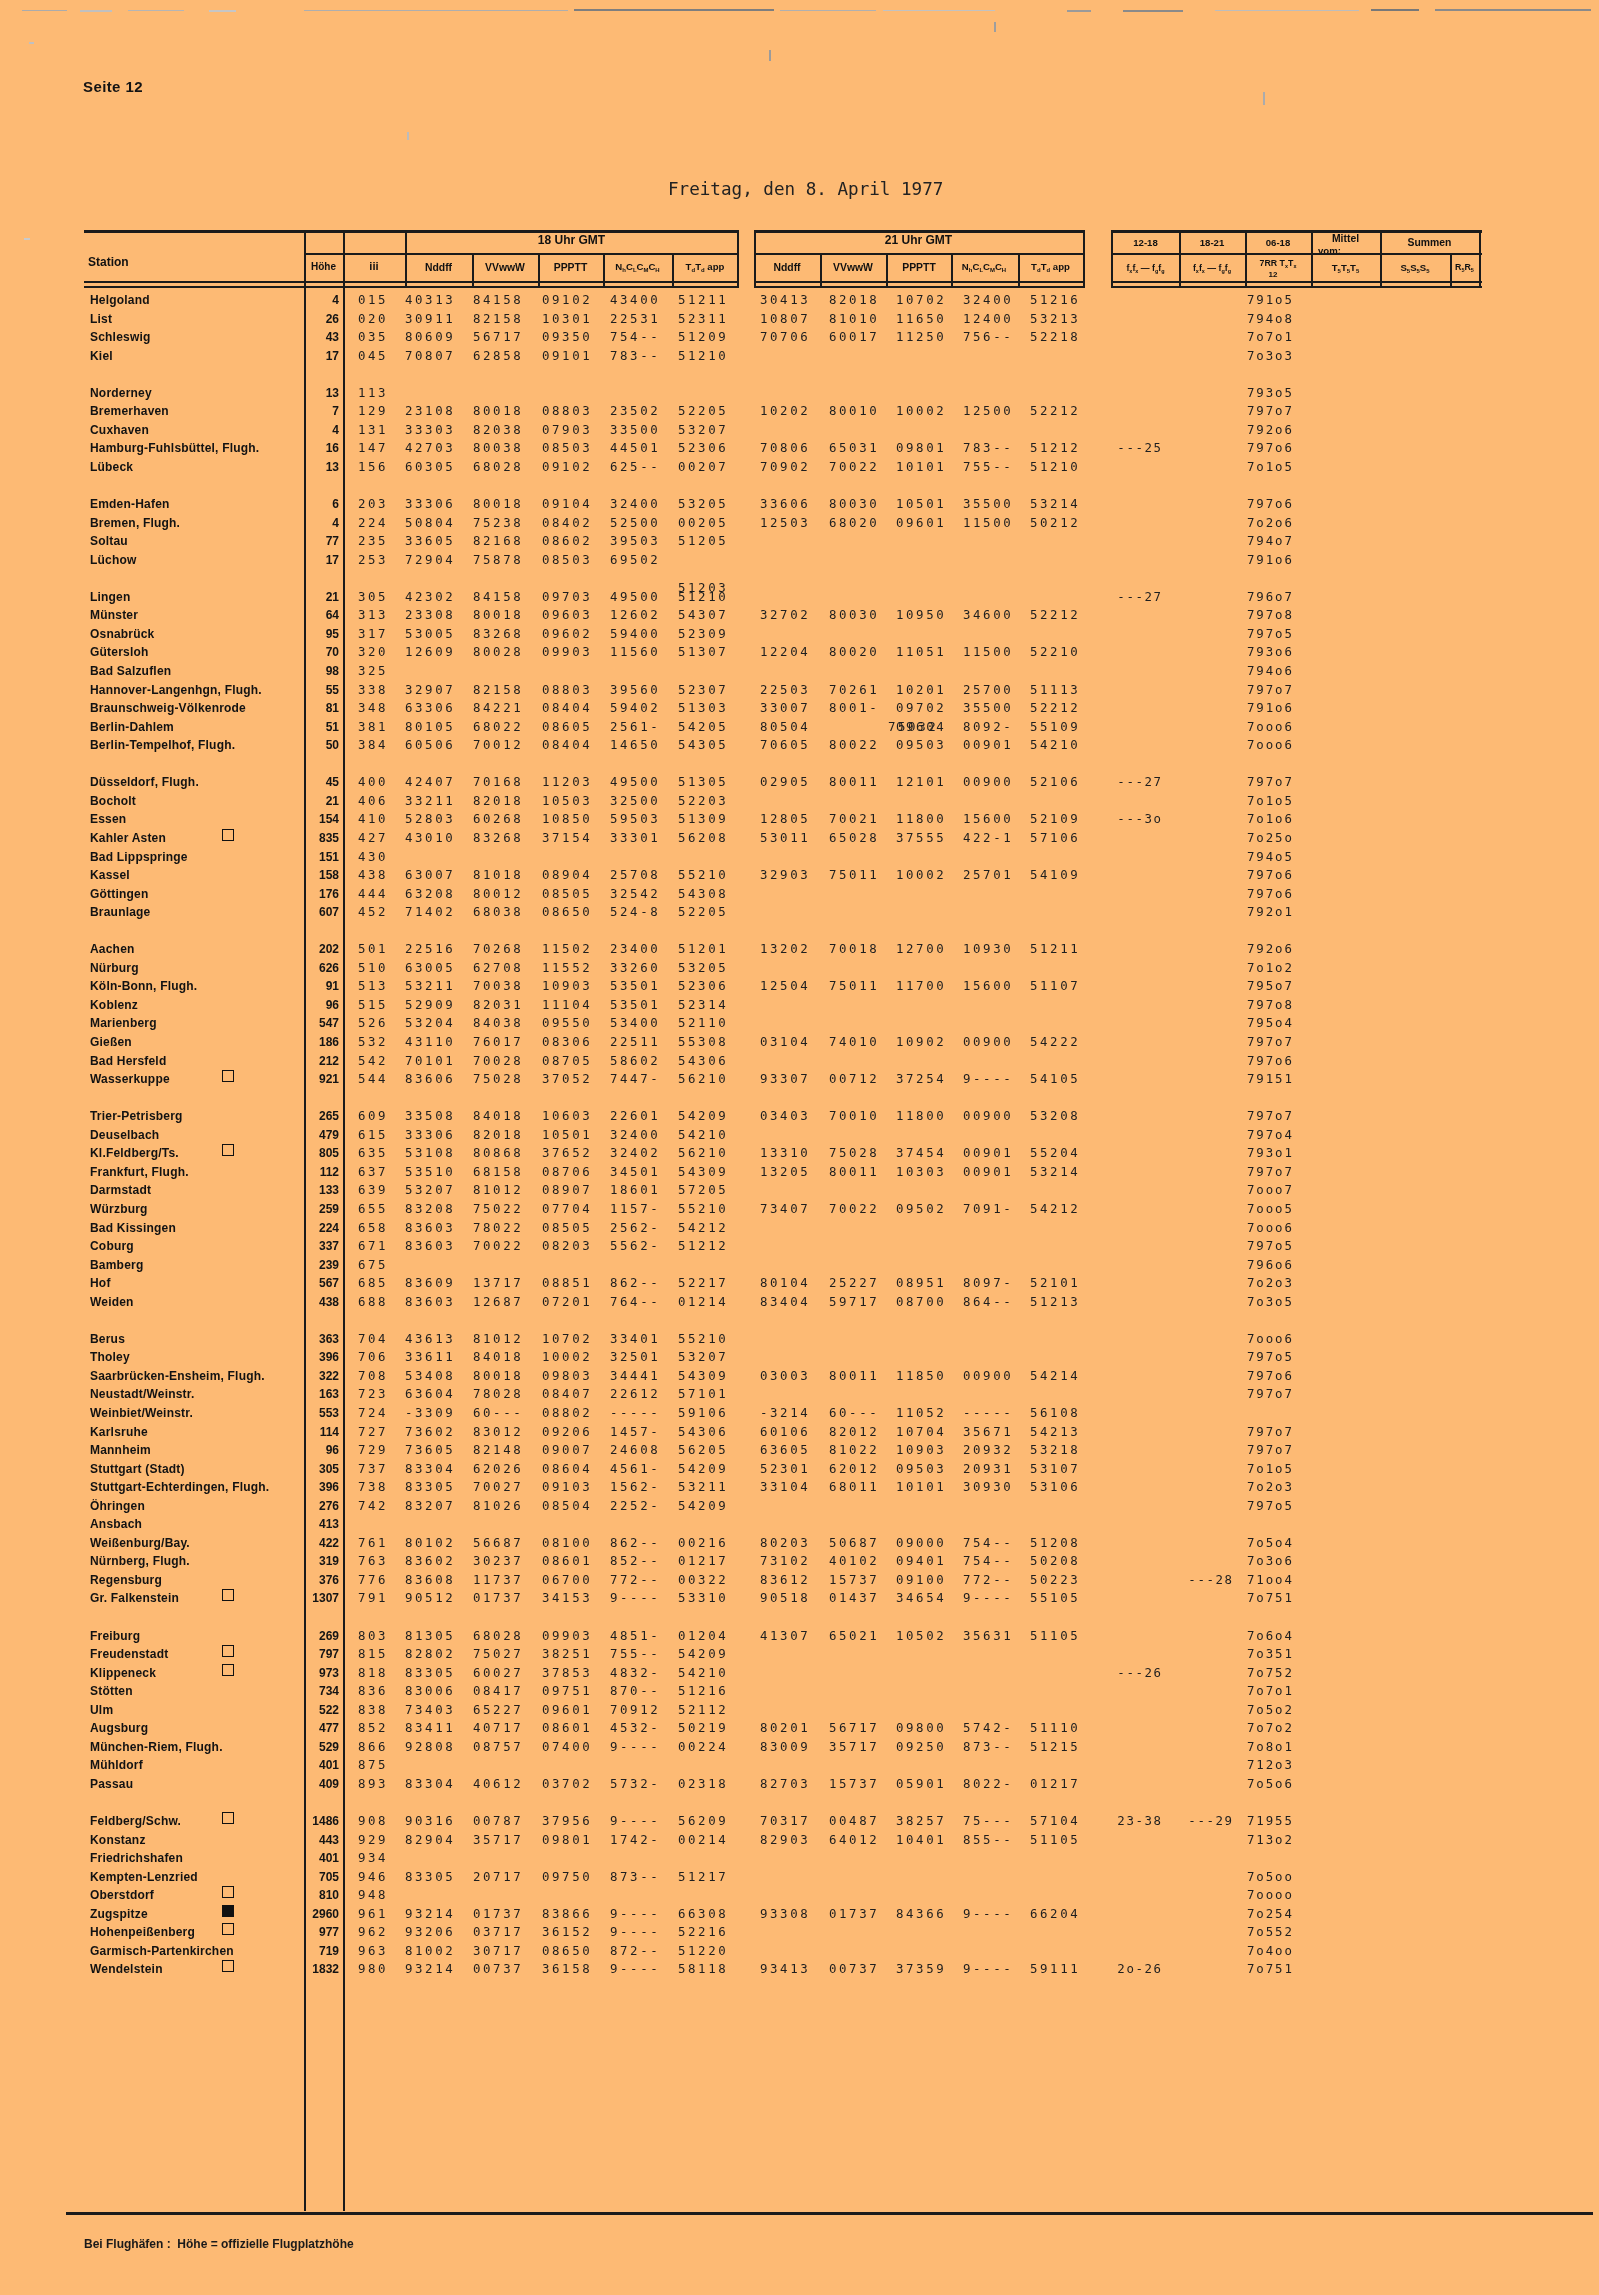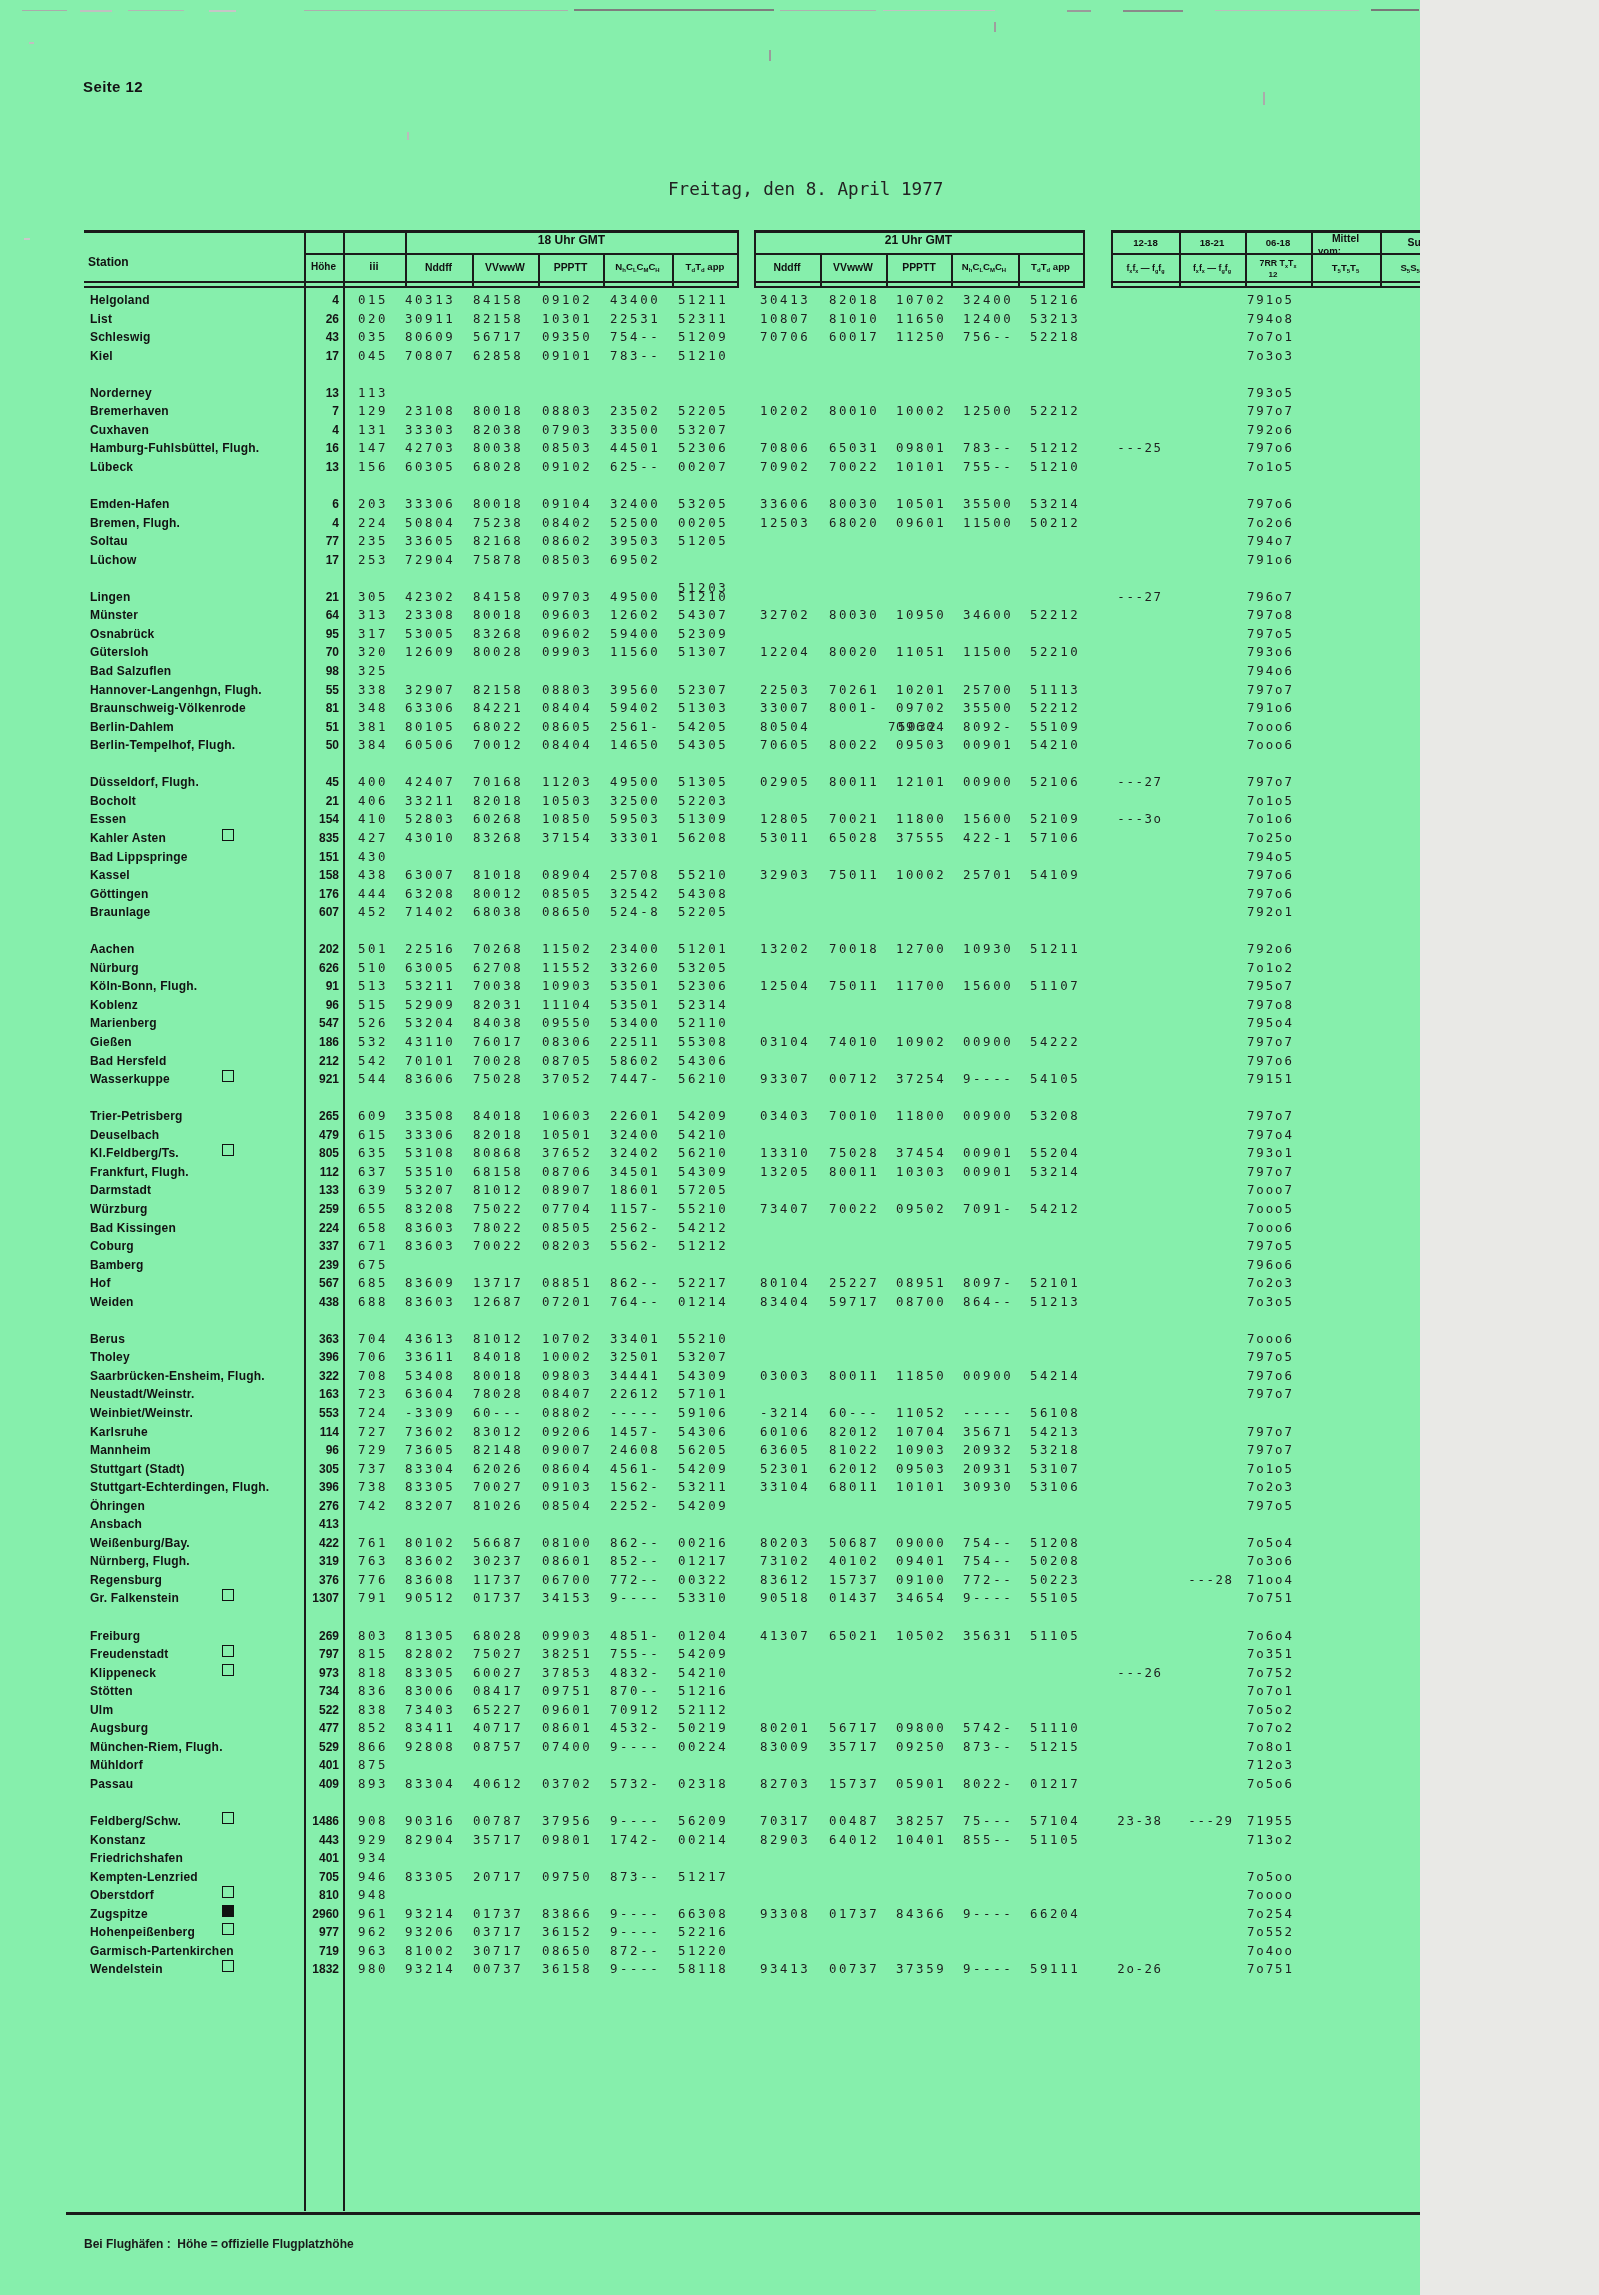--- a/index.html
+++ b/index.html
@@ -1,17 +1,17 @@
 <!DOCTYPE html>
 <html style="font-size:12.8px"><head>
 <meta charset="utf-8">
 <style>
   html,body{margin:0;padding:0;background:#e9e9e6;}
-  .page{position:relative;width:1385px;height:2295px;background:#86efac;overflow:hidden;
-        font-family:"Liberation Sans",sans-serif;color:#141414;padding-left:35px;}
+  .page{position:relative;width:1599px;height:2295px;background:#fdba74;overflow:hidden;
+        font-family:"Liberation Sans",sans-serif;color:#141414;}
   .line{position:absolute;background:#1b1b1b;}
   .art{position:absolute;}
   #seite{position:absolute;left:83px;top:78px;font-size:15px;font-weight:700;letter-spacing:0.4px;}
   #datum{position:absolute;left:668px;top:179px;font-family:"DejaVu Sans Mono",monospace;
          font-size:17.6px;color:#222;white-space:pre;}
   #footnote{position:absolute;left:84px;top:2237px;font-size:12px;font-weight:700;white-space:pre;color:#1a1a1a;}
   .hl{position:absolute;font-weight:700;text-align:center;line-height:11.2px;color:#111;}
   .hl sub{font-size:.62em;vertical-align:-.28em;letter-spacing:0;}
   .row{position:absolute;left:0;width:1599px;height:18.4px;}
   .row span{position:absolute;top:0;line-height:18.4px;white-space:pre;}

